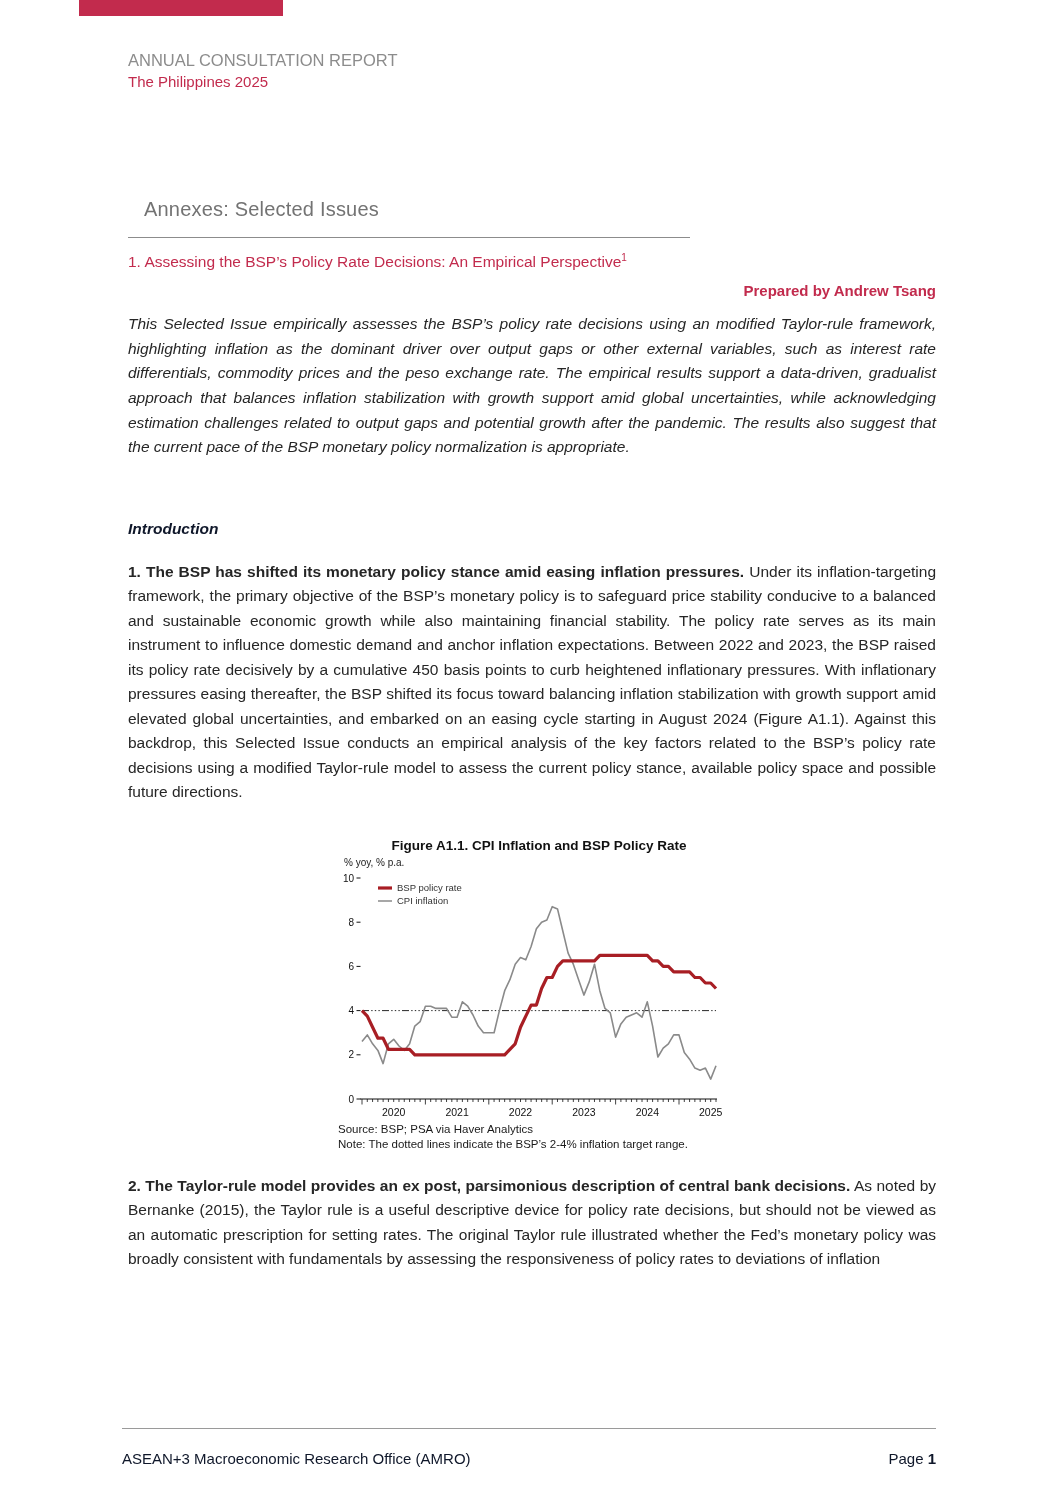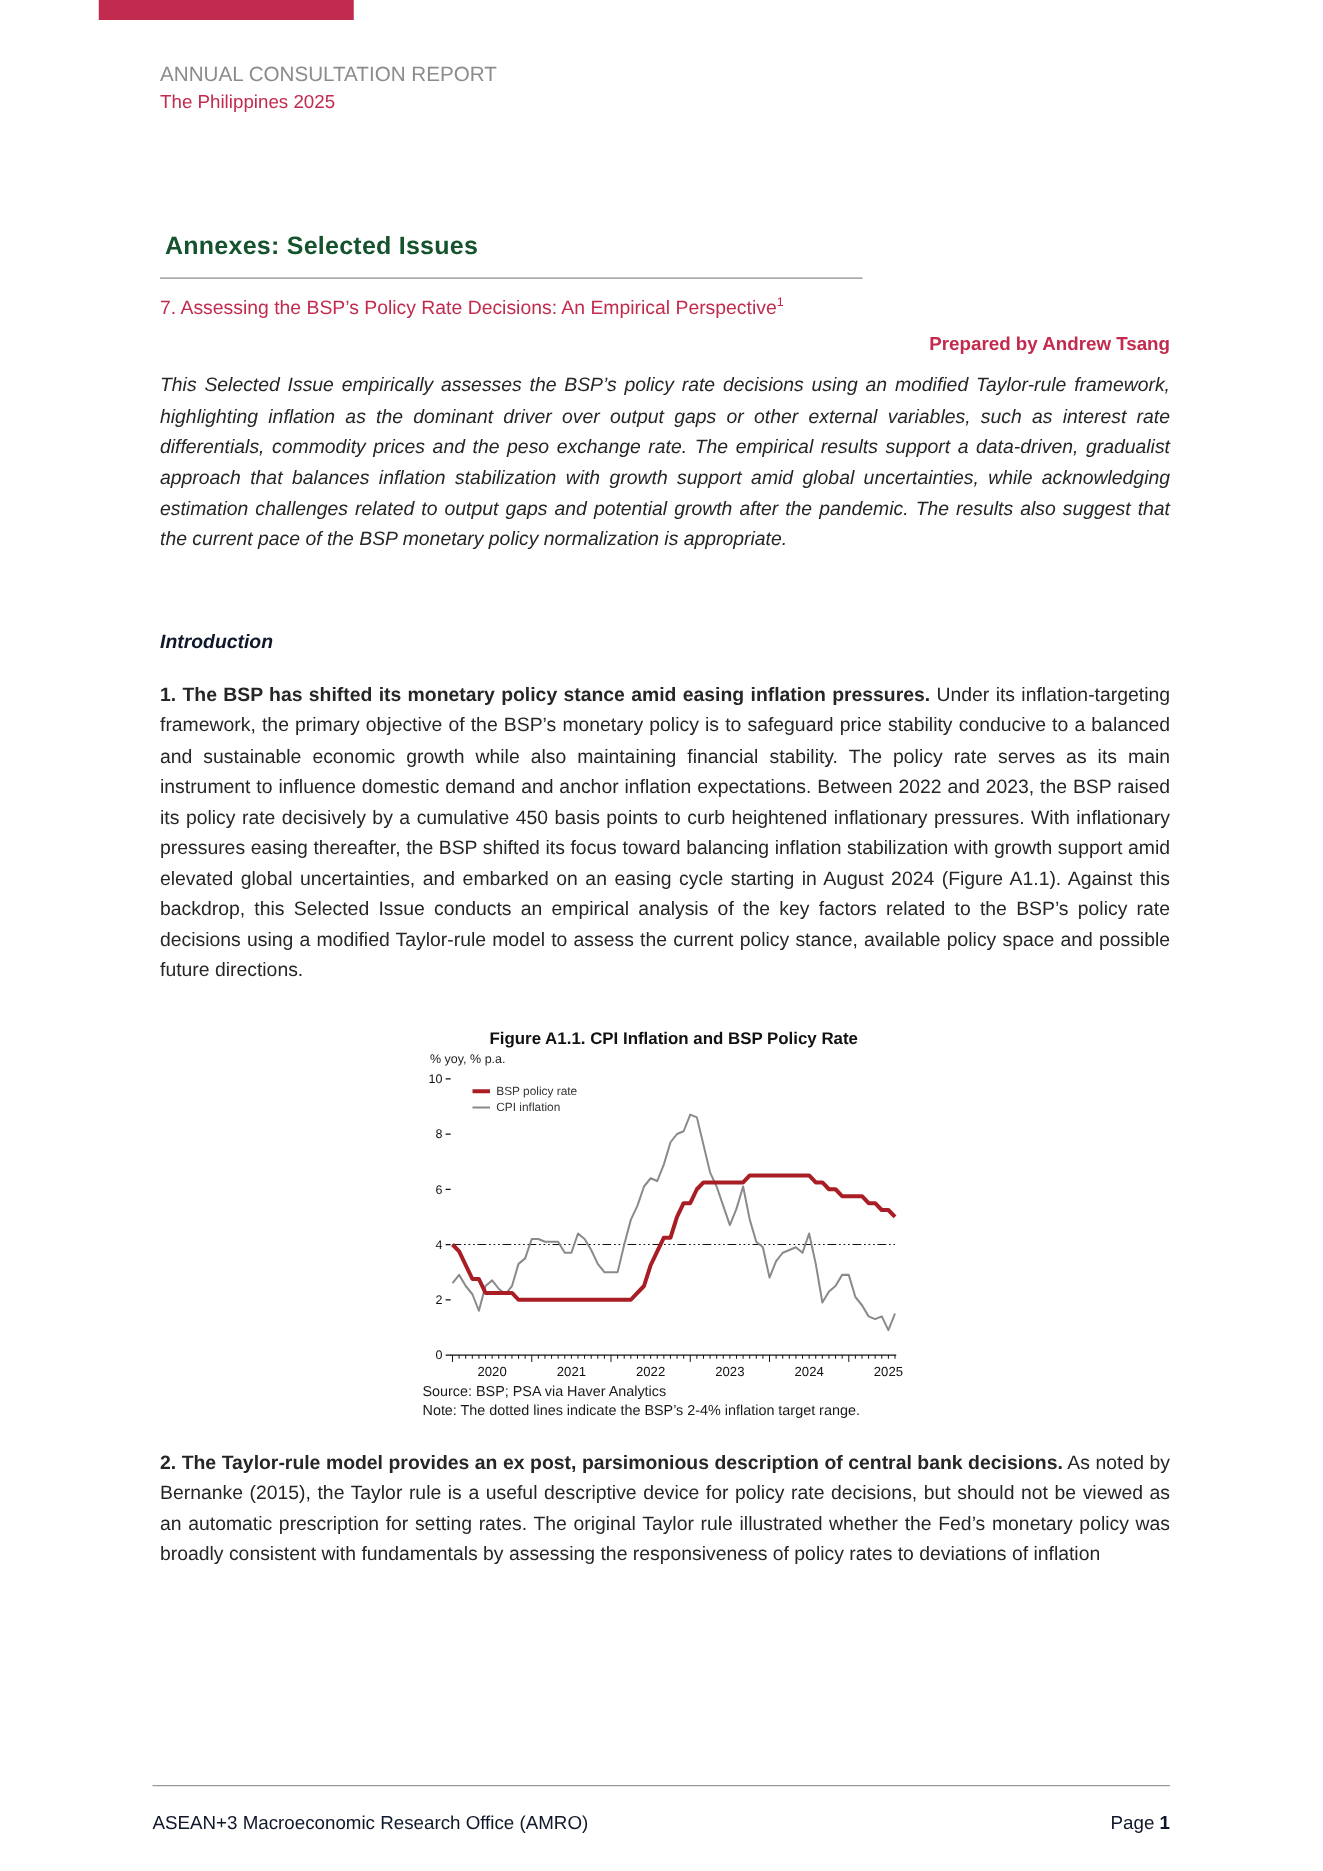--- a/index.html
+++ b/index.html
@@ -3,21 +3,21 @@
 <meta charset="utf-8">
 <style>
   html,body{margin:0;padding:0;background:#ffffff;}
   .page{position:relative;width:1058px;height:1497px;background:#fff;overflow:hidden;
         font-family:"Liberation Sans",sans-serif;color:#262626;}
   .brand-bar{position:absolute;left:79px;top:0;width:204px;height:16px;}
   .hdr{position:absolute;left:128px;top:26px;line-height:21px;margin-top:24px;}
   .hdr-title{font-size:16.5px;color:#8c8c8c;}
   .hdr-sub{font-size:15px;}
   main{position:absolute;left:128px;top:182px;width:808px;}
-  h1.pgtitle{margin:4px;font-size:20px;font-weight:bold;color:#14532d;letter-spacing:.2px;}
+  h1.pgtitle{margin:16px;font-size:20px;font-weight:normal;color:#737373;letter-spacing:.2px;}
   .title-rule{border:none;border-top:1px solid #8c8c8c;width:562px;margin:13px 0 0 0;}
   h2.sec{margin:14px 0 0 0;font-size:15.5px;font-weight:normal;}
   h2.sec sup{font-size:10px;}
   .byline{margin-top:11px;font-size:15px;text-align:right;}
   .abstract{margin:13px 0 0 0;font-size:15.5px;font-style:italic;line-height:24.6px;text-align:justify;}
   h3.intro{margin:60px 0 0 0;font-size:15.5px;font-style:italic;font-weight:bold;}
   p.bodyp{margin:22px 0 0 0;font-size:15.5px;line-height:24.5px;text-align:justify;}
   p.bodyp.second{}
   figure.fig{margin:33px 0 0 210px;width:402px;}
   .fig-title{font-size:13.5px;font-weight:bold;text-align:center;color:#111;}
@@ -38,21 +38,21 @@
 
   <div class="hdr">
     <div class="hdr-title">ANNUAL CONSULTATION REPORT</div>
     <div class="hdr-sub" style="color: rgb(194, 43, 77);">The Philippines 2025</div>
   </div>
 
   <main>
     <h1 class="pgtitle">Annexes: Selected Issues</h1>
     <hr class="title-rule">
 
-    <h2 class="sec" style="color: rgb(194, 43, 77);"><span>7. Assessing the BSP’s Policy Rate Decisions: An Empirical Perspective</span><sup>1</sup></h2>
+    <h2 class="sec" style="color: rgb(194, 43, 77);"><span>1. Assessing the BSP’s Policy Rate Decisions: An Empirical Perspective</span><sup>1</sup></h2>
 
     <div class="byline" style="color: rgb(194, 43, 77); font-weight: bold;">Prepared by Andrew Tsang</div>
 
     <p class="abstract">This Selected Issue empirically assesses the BSP’s policy rate decisions using an modified Taylor-rule framework, highlighting inflation as the dominant driver over output gaps or other external variables, such as interest rate differentials, commodity prices and the peso exchange rate. The empirical results support a data-driven, gradualist approach that balances inflation stabilization with growth support amid global uncertainties, while acknowledging estimation challenges related to output gaps and potential growth after the pandemic. The results also suggest that the current pace of the BSP monetary policy normalization is appropriate.</p>
 
     <h3 class="intro" style="color: #0f172a;">Introduction</h3>
 
     <p class="bodyp"><b>1.  The BSP has shifted its monetary policy stance amid easing inflation pressures.</b> <span>Under its inflation-targeting framework, the primary objective of the BSP’s monetary policy is to safeguard price stability conducive to a balanced and sustainable economic growth while also maintaining financial stability. The policy rate serves as its main instrument to influence domestic demand and anchor inflation expectations. Between 2022 and 2023, the BSP raised its policy rate decisively by a cumulative 450 basis points to curb heightened inflationary pressures. With inflationary pressures easing thereafter, the BSP shifted its focus toward balancing inflation stabilization with growth support amid elevated global uncertainties, and embarked on an easing cycle starting in August 2024 (Figure A1.1). Against this backdrop, this Selected Issue conducts an empirical analysis of the key factors related to the BSP’s policy rate decisions using a modified Taylor-rule model to assess the current policy stance, available policy space and possible future directions.</span></p>
 
     <figure class="fig">

